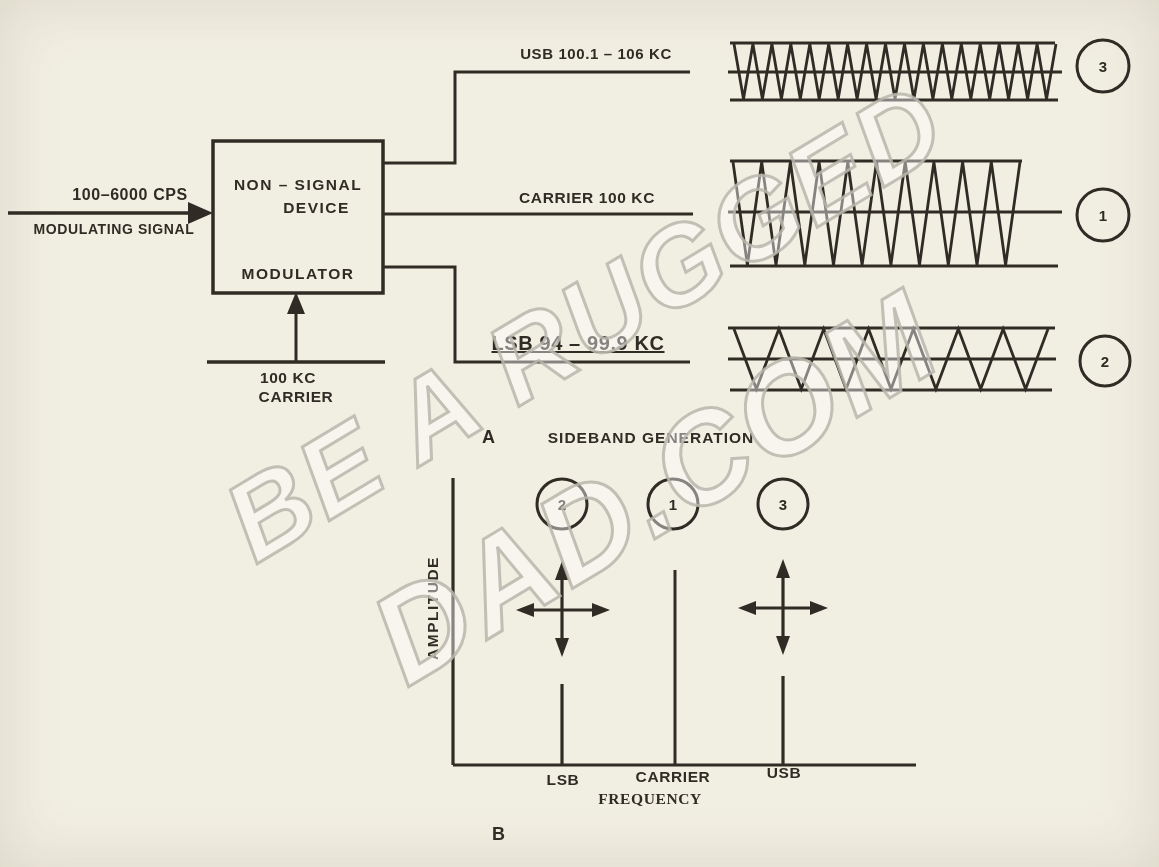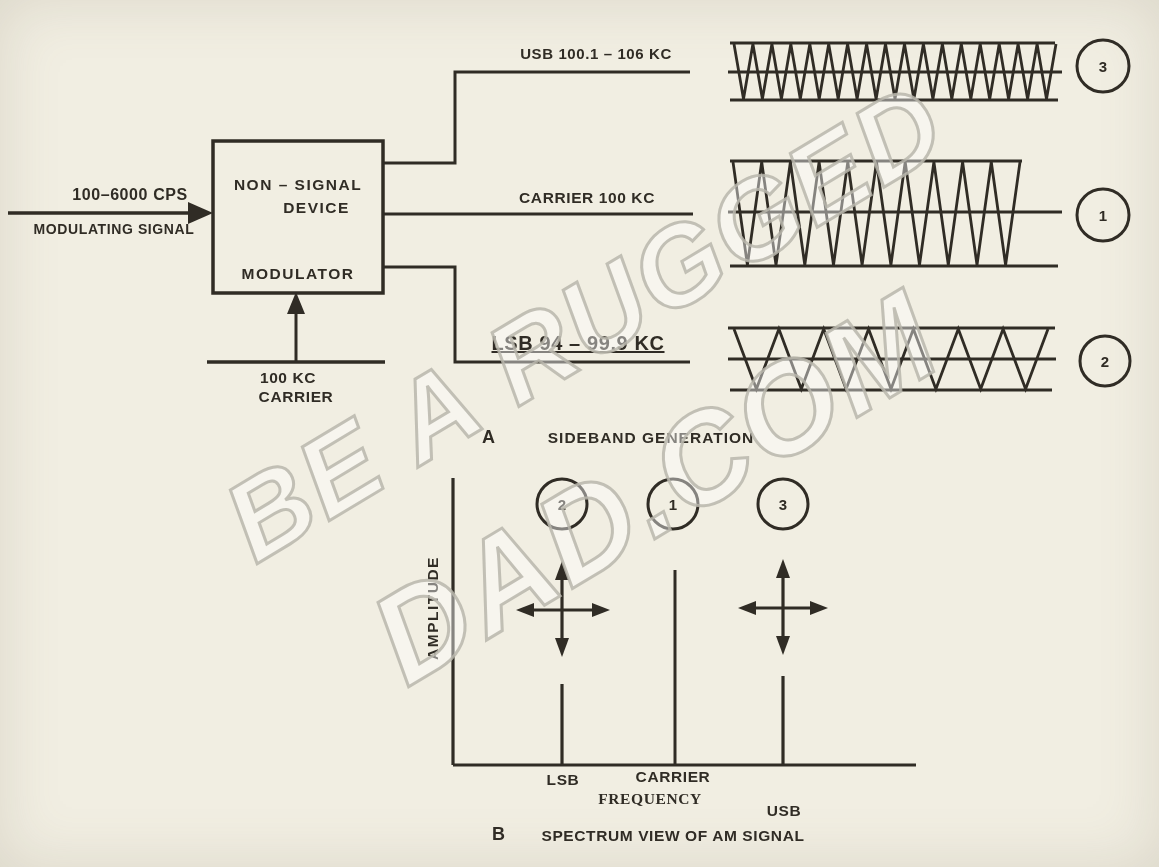--- a/index.html
+++ b/index.html
@@ -151,22 +151,21 @@
   <div class="lbl txt" style="left:651px;top:429px;letter-spacing:1px;">SIDEBAND GENERATION</div>
 
   <div class="badge txt" style="left:562px;top:504px;">2</div>
   <div class="badge txt" style="left:673px;top:504px;">1</div>
   <div class="badge txt" style="left:783px;top:504px;">3</div>
 
   <div class="rot txt" style="left:433px;top:608px;">AMPLITUDE</div>
 
   <div class="lbl txt" style="left:563px;top:771px;">LSB</div>
   <div class="lbl txt" style="left:673px;top:768px;">CARRIER</div>
-  <div class="lbl txt" style="left:784px;top:764px;margin-top:38px;">USB</div>
+  <div class="lbl txt" style="left:784px;top:764px;">USB</div>
   <div class="lbl txt" style="left:650px;top:790px;font-family:Liberation Serif, serif;">FREQUENCY</div>
 
   <div class="lbl sec-letter txt left" style="left:492px;top:824px;">B</div>
-  <div class="lbl txt" style="left:673px;top:827px;">SPECTRUM VIEW OF AM SIGNAL</div>
 
   <div class="watermark wm1">BE A RUGGED</div>
   <div class="watermark wm2">DAD.COM</div>
 
 </div>
 
 </body></html>

